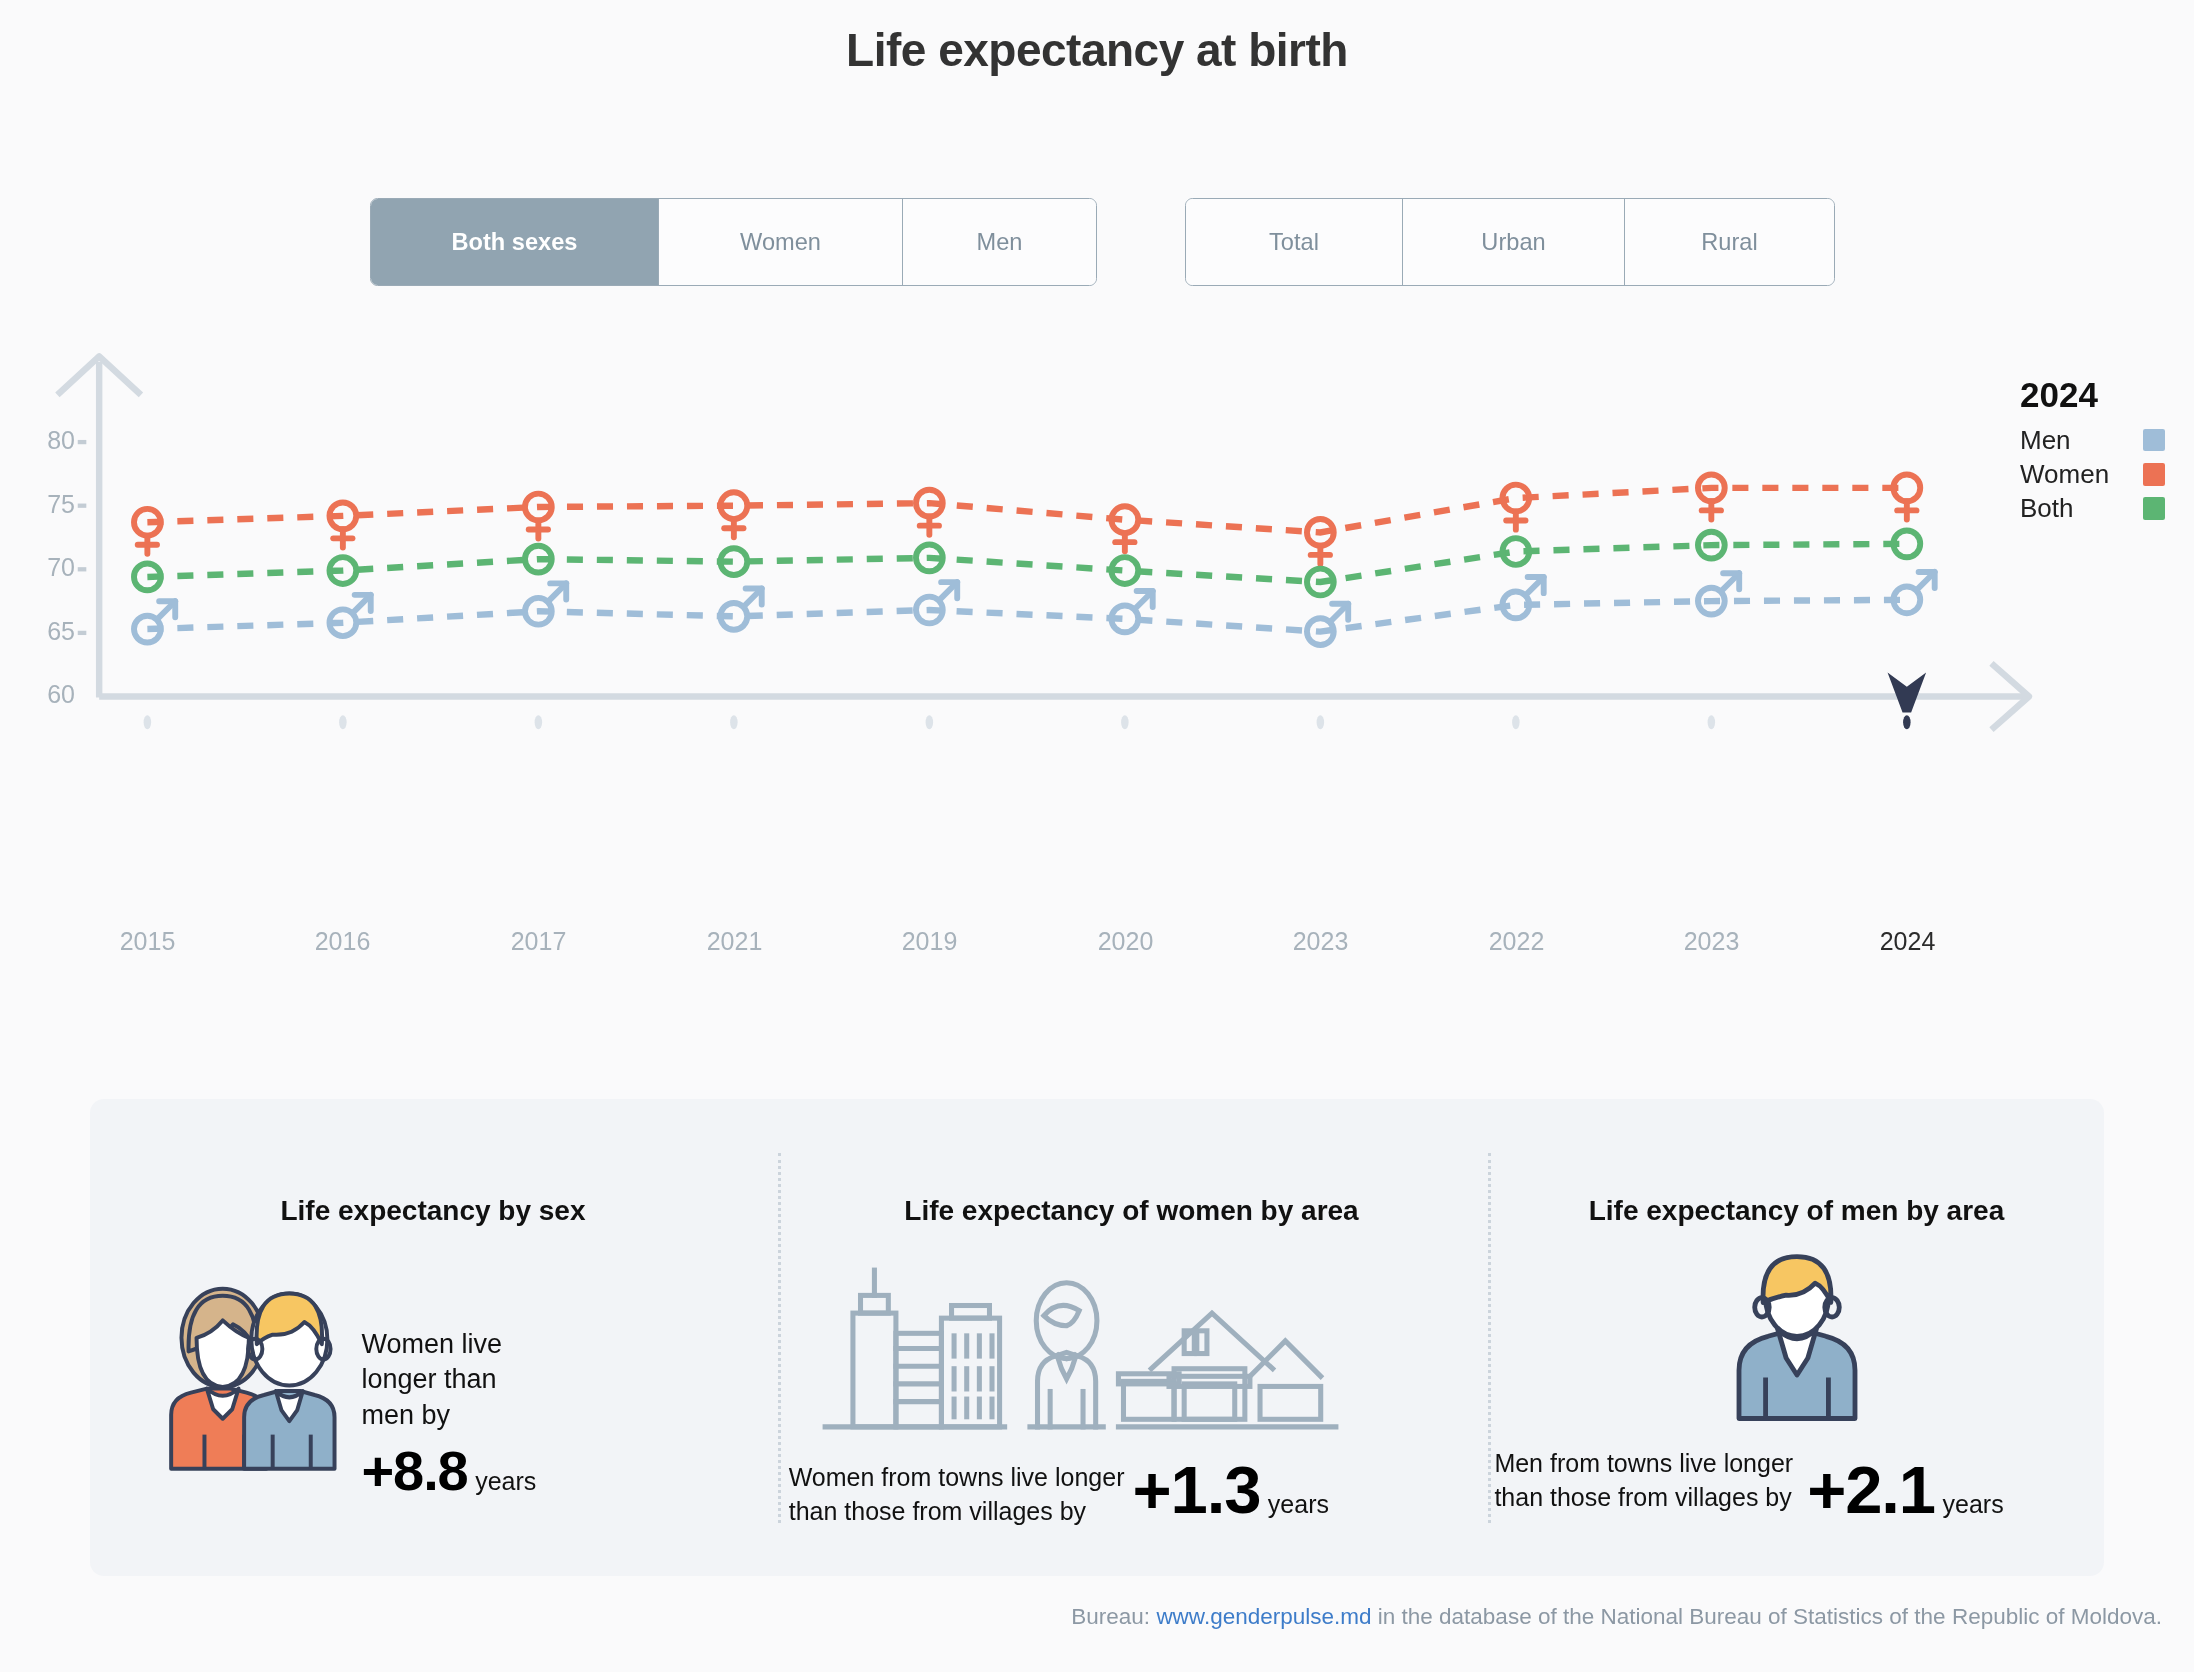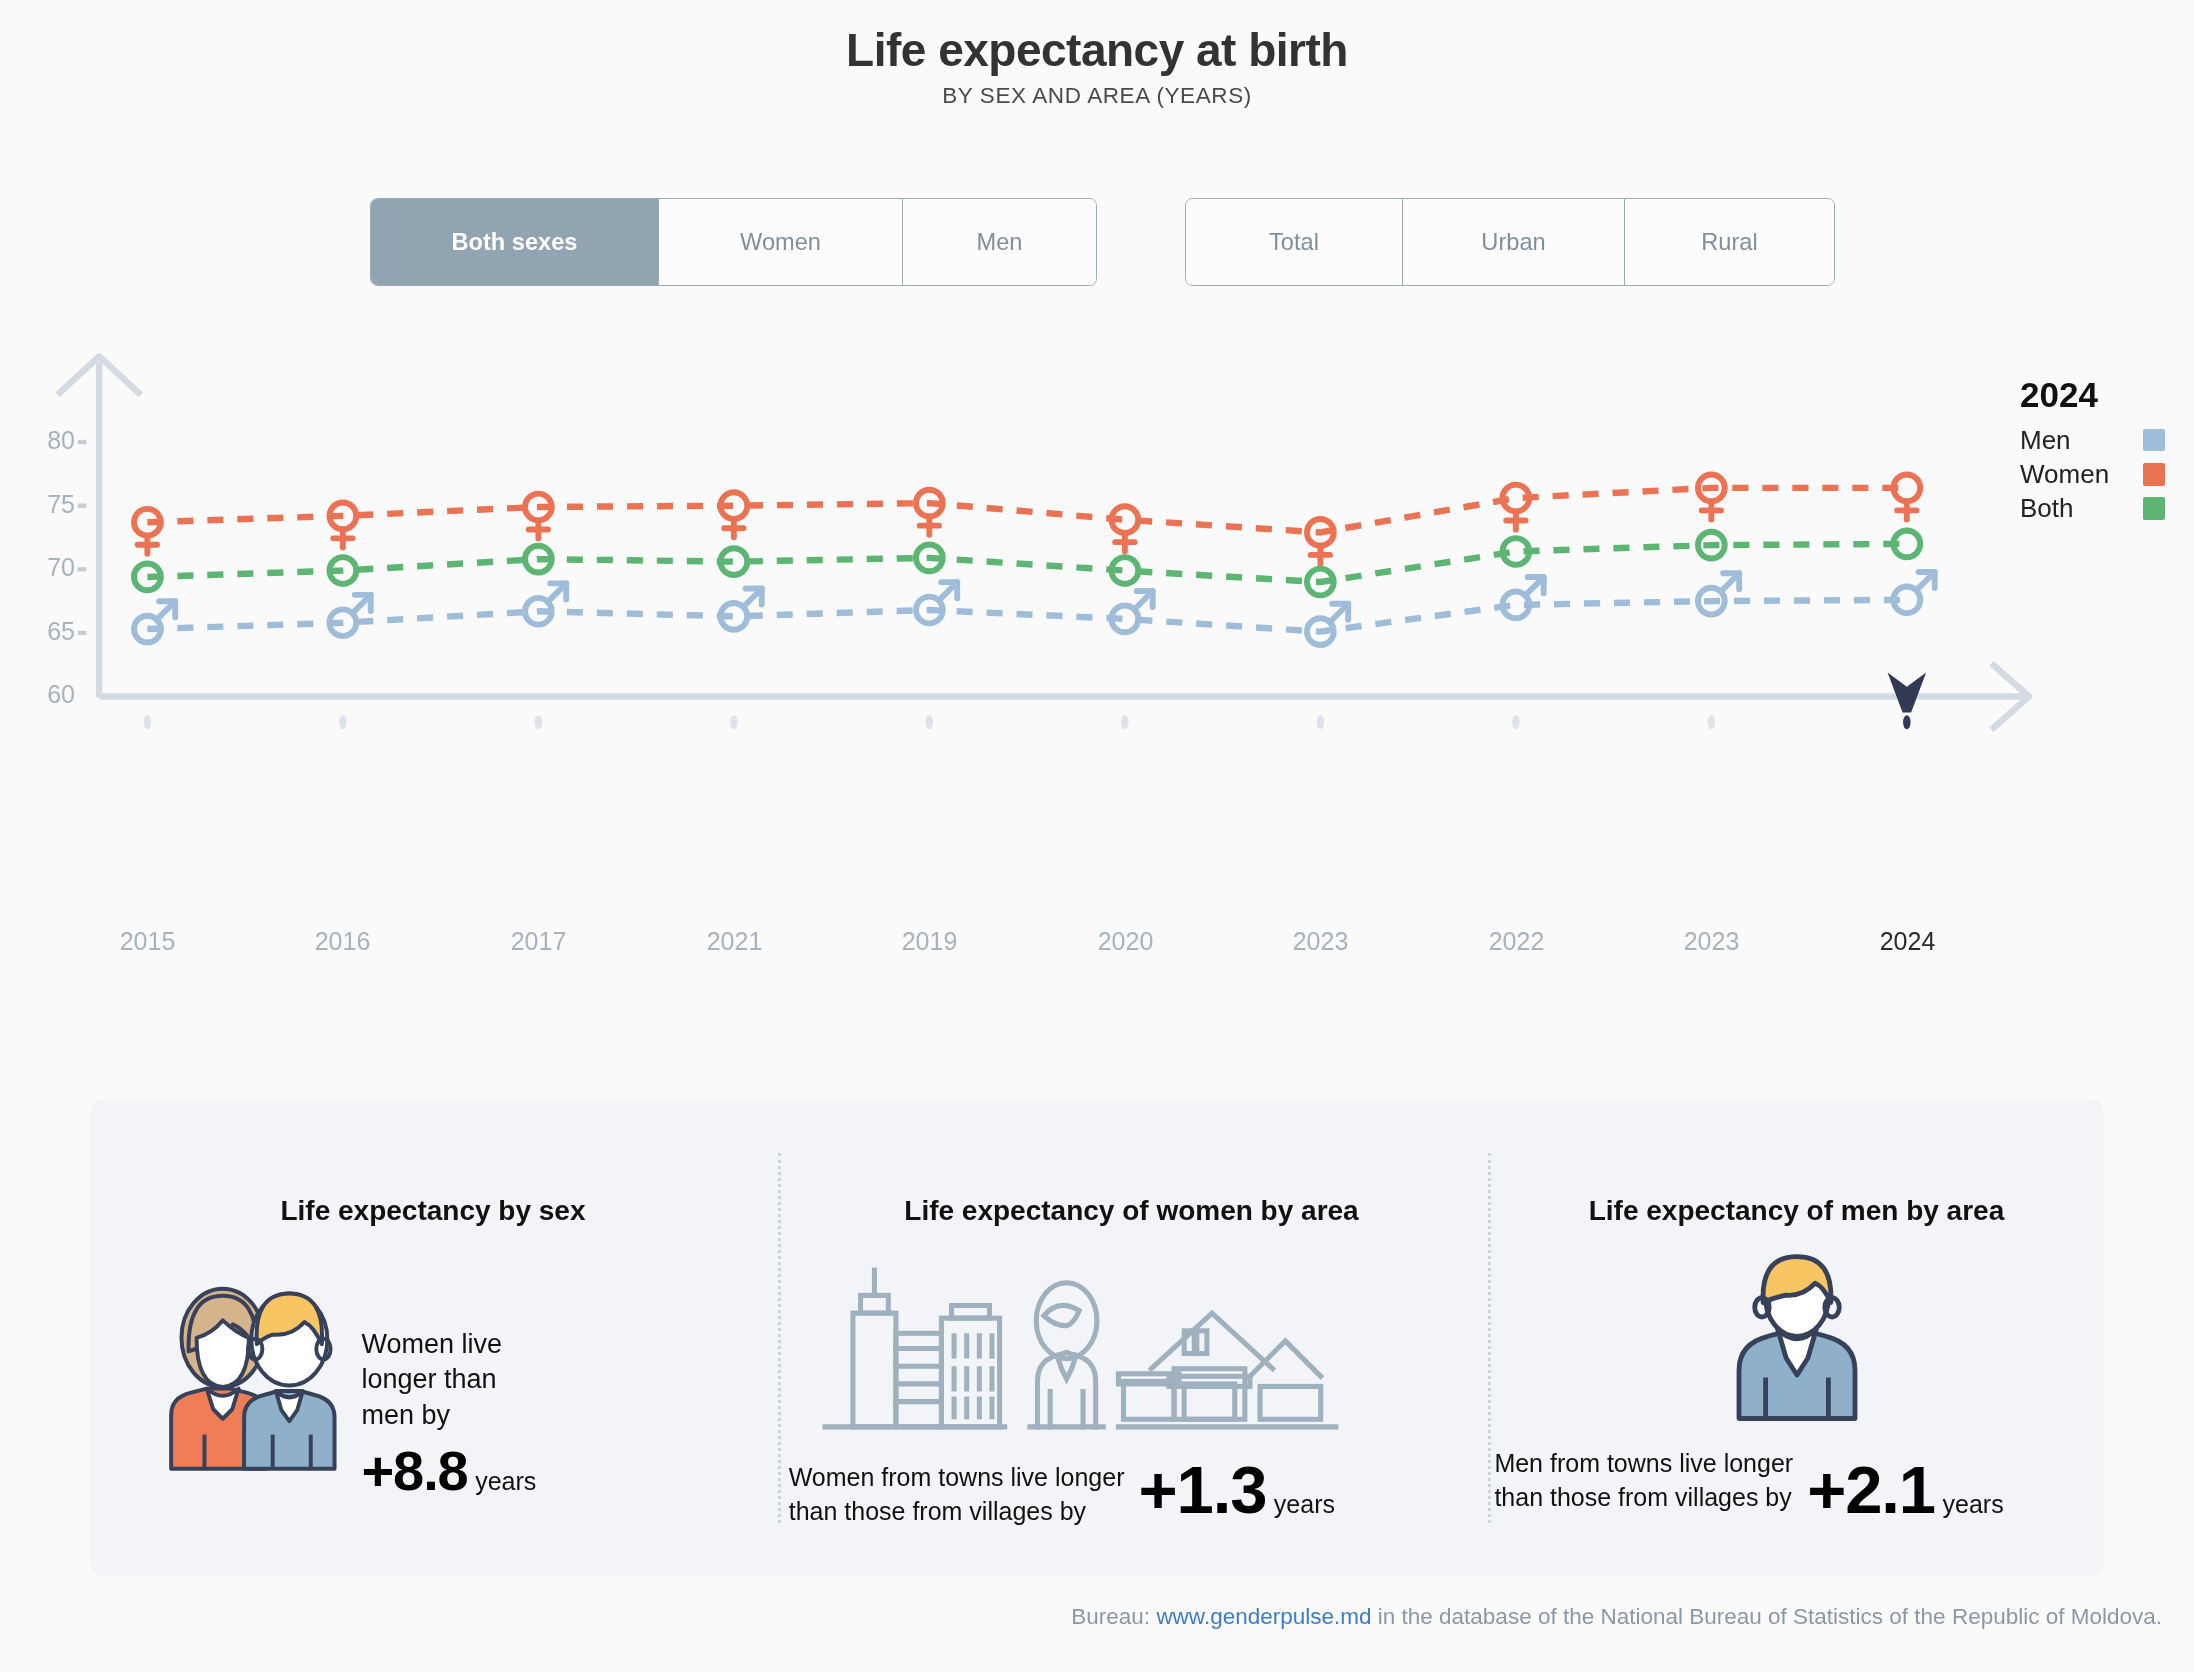--- a/index.html
+++ b/index.html
@@ -105,21 +105,20 @@
   }
   .footer a { color: #3d7cc9; text-decoration: none; }
 </style>
 </head>
 <body>
 
 <div class="page">
 
   <div class="hdr">
     <div class="hdr-title">Life expectancy at birth</div>
-    <div class="hdr-sub">BY SEX AND AREA (YEARS)</div>
   </div>
 
   <div class="toggles">
     <div class="tg tg-sex">
       <div class="tg-btn active">Both sexes</div>
       <div class="tg-btn">Women</div>
       <div class="tg-btn">Men</div>
     </div>
     <div class="tg tg-area">
       <div class="tg-btn">Total</div>
@@ -355,21 +354,21 @@
             <path d="M344 92 l28 -28 l28 28"></path>
             <rect x="352" y="100" width="48" height="26"></rect>
           </g>
         </svg>
       </div>
       <div class="c2-foot">
         <div>
           <div class="c2-txt">Women from towns live longer</div>
           <div class="c2-txt">than those from villages by</div>
         </div>
-        <div class="bignum-row" style="margin-left:14px;">
+        <div class="bignum-row" style="margin-left:8px;">
           <span class="bignum" style="font-size:67px;">+1.3</span>
           <span class="bigunit">years</span>
         </div>
       </div>
     </div>
 
     <div class="card card3">
       <div class="card-title">Life expectancy of men by area</div>
       <div class="c3-icon">
         <svg width="145" height="177" viewBox="0 0 120 146">

